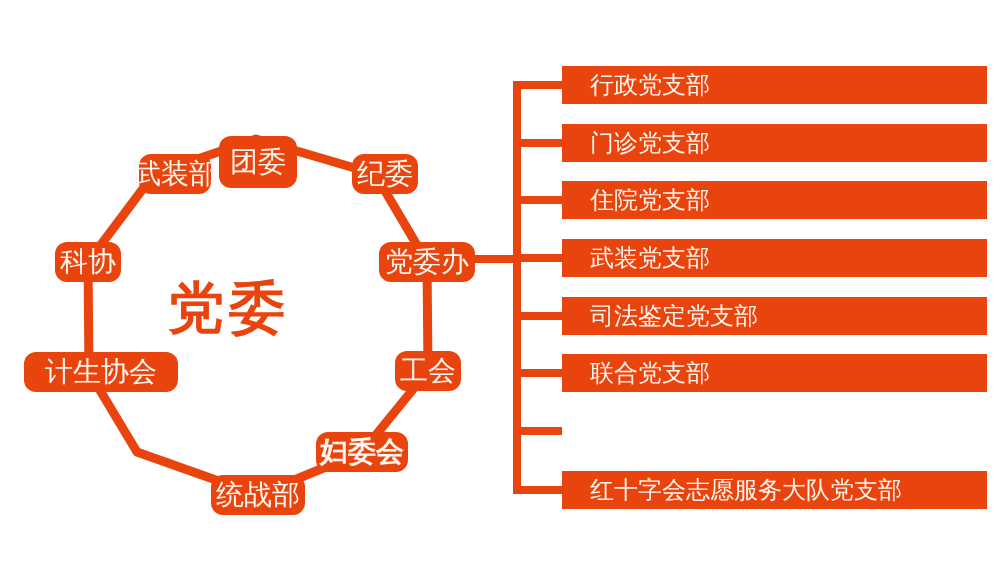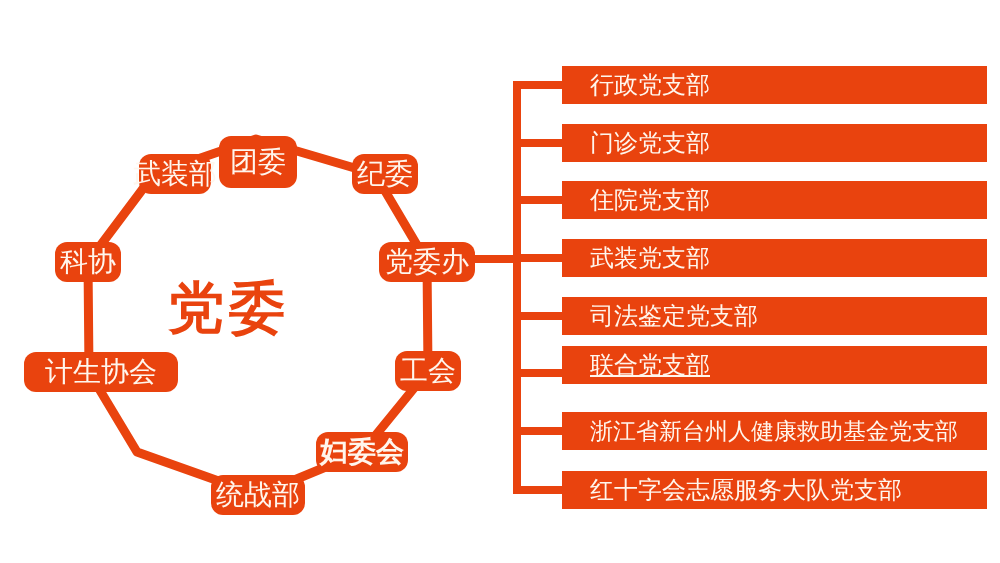--- a/index.html
+++ b/index.html
@@ -74,17 +74,16 @@
   <div class="node" style="left:211px; top:475px; width:94px;">统战部</div>
   <div class="node" style="left:24px; top:352px; width:154px;">计生协会</div>
   <div class="node" style="left:55px; top:242px; width:66px;">科协</div>
   <div class="node" style="left:106px; top:154px; width:72px;margin-left:33px;">武装部</div>
 
   <div class="bar" style="top:66px;">行政党支部</div>
   <div class="bar" style="top:124px;">门诊党支部</div>
   <div class="bar" style="top:181px;">住院党支部</div>
   <div class="bar" style="top:239px;">武装党支部</div>
   <div class="bar" style="top:297px;">司法鉴定党支部</div>
-  <div class="bar" style="top:346px;text-decoration:underline;">联合党支部</div>
-  <div class="bar small-text" style="top:412px;">浙江省新台州人健康救助基金党支部</div>
+  <div class="bar" style="top:354px;">联合党支部</div>
   <div class="bar" style="top:471px;">红十字会志愿服务大队党支部</div>
 
 </div>
 
 </body></html>

